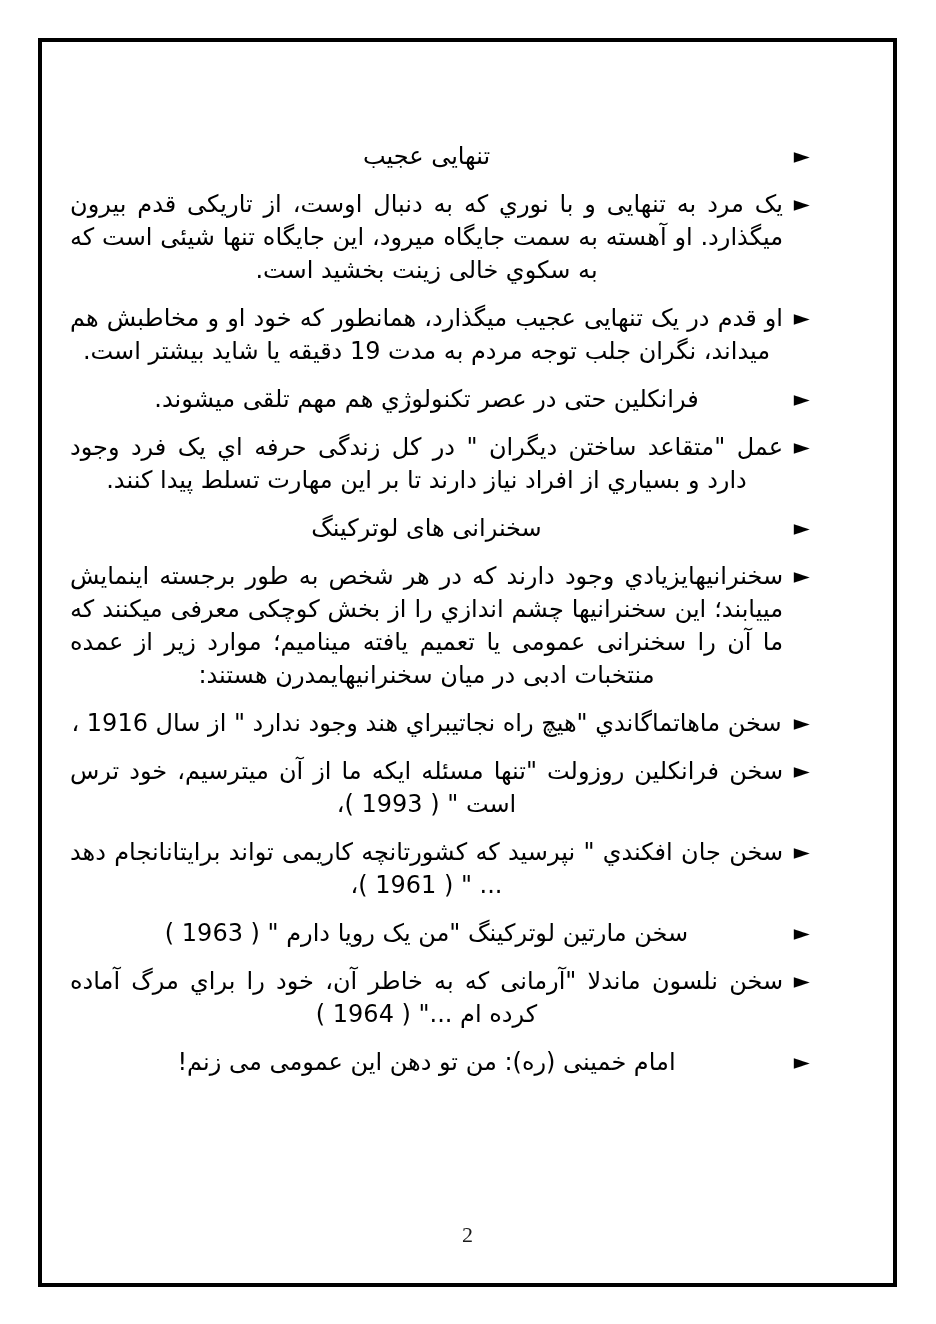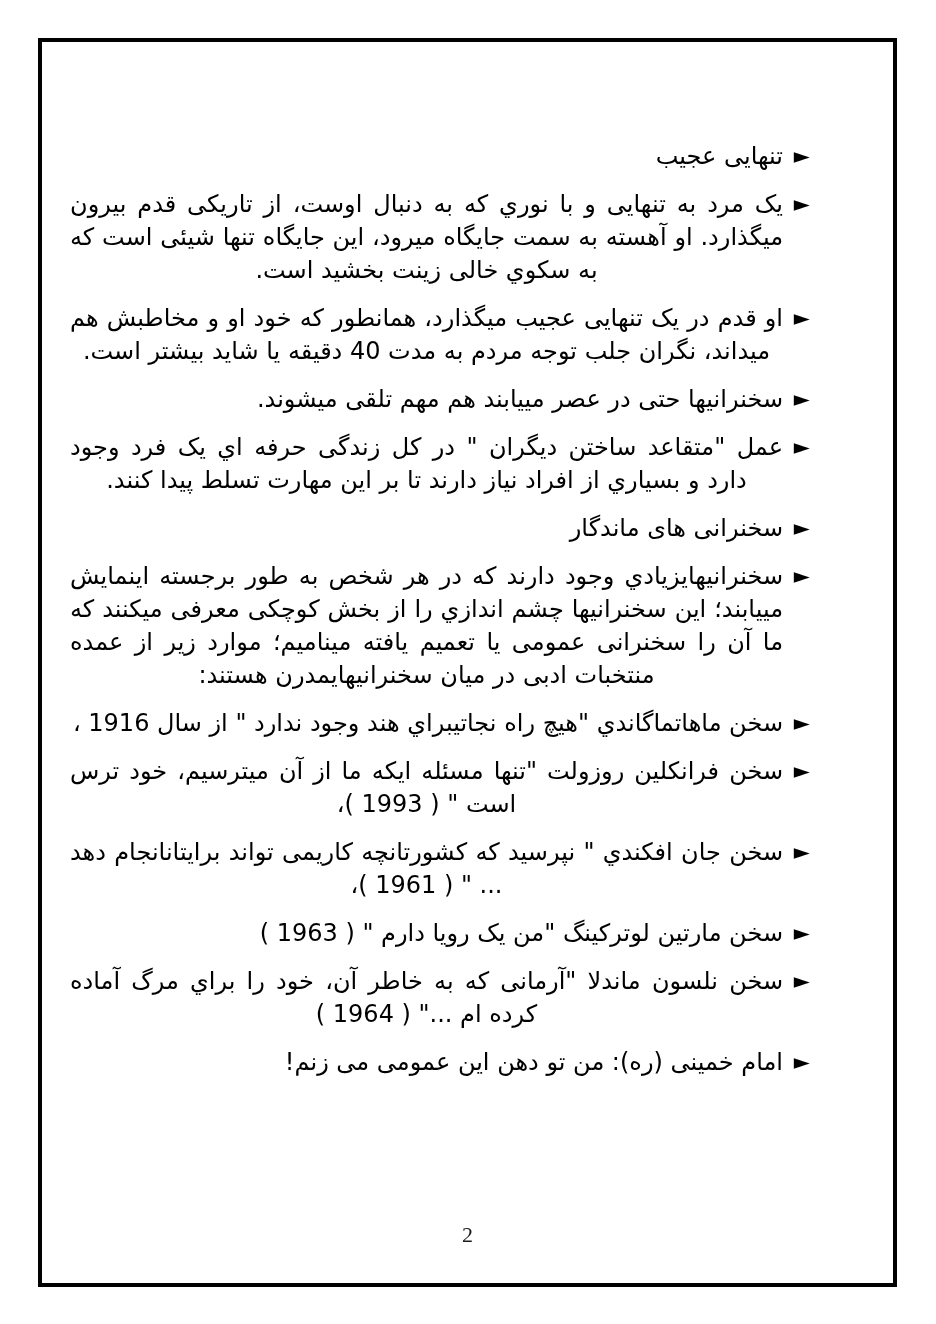--- a/index.html
+++ b/index.html
@@ -49,21 +49,21 @@
   }
   .text {
     flex: 1 1 auto;
     min-width: 0;
   }
   .para.multi .text {
     text-align: justify;
     text-align-last: center;
   }
   .para.single .text {
-    text-align: right;
+    text-align: center;
   }
   .page-number {
     position: absolute;
     left: 38px;
     top: 1222px;
     width: 859px;
     text-align: center;
     font-family: "Liberation Serif", serif;
     font-size: 22px;
     line-height: 26px;
@@ -82,36 +82,36 @@
     <div class="text">تنهایی عجیب</div>
   </div>
 
   <div class="para multi">
     <span class="bullet">►</span>
     <div class="text">یک مرد به تنهایی و با نوري که به دنبال اوست، از تاریکی قدم بیرون میگذارد. او آهسته به سمت جایگاه میرود، این جایگاه تنها شیئی است که به سکوي خالی زینت بخشید است.</div>
   </div>
 
   <div class="para multi">
     <span class="bullet">►</span>
-    <div class="text">او قدم در یک تنهایی عجیب میگذارد، همانطور که خود او و مخاطبش هم میداند، نگران جلب توجه مردم به مدت 40 دقیقه یا شاید بیشتر است.</div>
+    <div class="text">او قدم در یک تنهایی عجیب میگذارد، همانطور که خود او و مخاطبش هم میداند، نگران جلب توجه مردم به مدت 19 دقیقه یا شاید بیشتر است.</div>
   </div>
 
   <div class="para single">
     <span class="bullet">►</span>
-    <div class="text">سخنرانیها حتی در عصر مییابند هم مهم تلقی میشوند.</div>
+    <div class="text">فرانکلین حتی در عصر تکنولوژي هم مهم تلقی میشوند.</div>
   </div>
 
   <div class="para multi">
     <span class="bullet">►</span>
     <div class="text">عمل "متقاعد ساختن دیگران " در کل زندگی حرفه اي یک فرد وجود دارد و بسیاري از افراد نیاز دارند تا بر این مهارت تسلط پیدا کنند.</div>
   </div>
 
   <div class="para single">
     <span class="bullet">►</span>
-    <div class="text">سخنرانی های ماندگار</div>
+    <div class="text">سخنرانی های لوترکینگ</div>
   </div>
 
   <div class="para multi">
     <span class="bullet">►</span>
     <div class="text">سخنرانیهایزیادي وجود دارند که در هر شخص به طور برجسته اینمایش مییابند؛ این سخنرانیها چشم اندازي را از بخش کوچکی معرفی میکنند که ما آن را سخنرانی عمومی یا تعمیم یافته مینامیم؛ موارد زیر از عمده منتخبات ادبی در میان سخنرانیهایمدرن هستند:</div>
   </div>
 
   <div class="para single">
     <span class="bullet">►</span>
     <div class="text">سخن ماهاتماگاندي "هیچ راه نجاتیبراي هند وجود ندارد " از سال 1916 ،</div>

